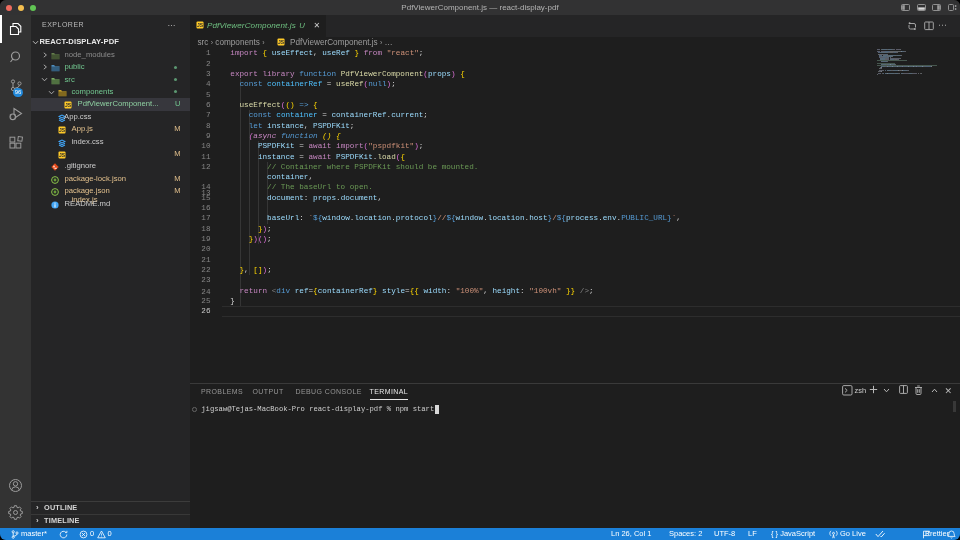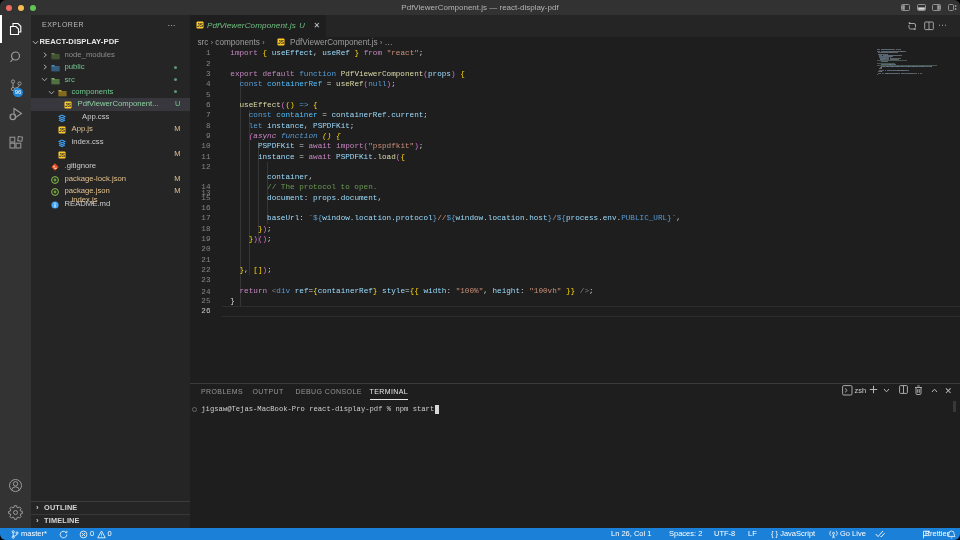--- a/index.html
+++ b/index.html
@@ -188,21 +188,21 @@
 <div class="row" style="top:110.7px;">
       <span style="position:absolute;left:27px;top:1px;width:9px;height:10px;">
         <svg width="8" height="8" viewBox="0 0 8 8" style="position:absolute;top:2.2px;">
           <g fill="none" stroke="#42a5f5" stroke-width="1.1">
             <path d="M1 2.5 L4 1 L7 2.5 L4 4 Z"></path>
             <path d="M1 4.2 L4 5.7 L7 4.2"></path>
             <path d="M1 6 L4 7.5 L7 6"></path>
           </g>
         </svg>
       </span>
-      <span class="lbl" style="left:51px;color:#cccccc;">App.css</span>
+      <span class="lbl" style="left:33px;color:#cccccc;">App.css</span>
     </div>
 <div class="row" style="top:123.1px;">
       <span style="position:absolute;left:27px;top:1px;width:9px;height:10px;">
         <svg width="8" height="8" viewBox="0 0 8 8" style="position:absolute;top:2.2px;">
           <rect x="0.5" y="0.5" width="7" height="7" rx="1" fill="#ffca28"></rect>
           <text x="4" y="6.3" font-size="5" font-family="Liberation Sans" font-weight="bold" fill="#2d2d2d" text-anchor="middle">JS</text>
         </svg>
       </span>
       <span class="lbl" style="left:40.5px;color:#e2c08d;">App.js</span>
       <span class="badge" style="color:#e2c08d;">M</span>
@@ -309,41 +309,42 @@
   <div class="abs" style="left:239.5px;top:79.2px;width:1px;height:227.2px;background:#353535;"></div>
 <div class="abs" style="left:248.7px;top:110.2px;width:1px;height:165.2px;background:#353535;"></div>
 <div class="abs" style="left:257.9px;top:141.1px;width:1px;height:103.3px;background:#353535;"></div>
 <div class="abs" style="left:267.1px;top:161.8px;width:1px;height:62.0px;background:#353535;"></div>
 <div class="abs" style="left:222px;top:305.9px;width:738px;height:1px;background:#2d2d2d;"></div>
 <div class="abs" style="left:222px;top:316.3px;width:738px;height:1px;background:#2d2d2d;"></div>
   <div class="num" style="top:48.2px;color:#858585;">1</div>
 <div class="codeline" style="top:48.2px;"><span class="k">import</span> <span class="g1">{</span> <span class="v">useEffect</span>, <span class="v">useRef</span> <span class="g1">}</span> <span class="k">from</span> <span class="s">"react"</span>;</div>
 <div class="num" style="top:58.5px;color:#858585;">2</div>
 <div class="num" style="top:68.9px;color:#858585;">3</div>
-<div class="codeline" style="top:68.9px;"><span class="k">export</span> <span class="k">default</span> <span class="b">function</span> <span class="fn">PdfViewerComponent</span><span class="g2">(</span><span class="v">props</span><span class="g2">)</span> <span class="g1">{</span></div>
+<div class="codeline" style="top:68.9px;"><span class="k">export</span> <span class="k">library</span> <span class="b">function</span> <span class="fn">PdfViewerComponent</span><span class="g2">(</span><span class="v">props</span><span class="g2">)</span> <span class="g1">{</span></div>
 <div class="num" style="top:79.2px;color:#858585;">4</div>
 <div class="codeline" style="top:79.2px;">  <span class="b">const</span> <span class="cv">containerRef</span> = <span class="fn">useRef</span><span class="g2">(</span><span class="b">null</span><span class="g2">)</span>;</div>
 <div class="num" style="top:89.5px;color:#858585;">5</div>
 <div class="num" style="top:99.8px;color:#858585;">6</div>
 <div class="codeline" style="top:99.8px;">  <span class="fn">useEffect</span><span class="g2">(</span><span class="g1">()</span> <span class="b">=&gt;</span> <span class="g1">{</span></div>
 <div class="num" style="top:110.2px;color:#858585;">7</div>
 <div class="codeline" style="top:110.2px;">    <span class="b">const</span> <span class="cv">container</span> = <span class="v">containerRef</span>.<span class="v">current</span>;</div>
 <div class="num" style="top:120.5px;color:#858585;">8</div>
 <div class="codeline" style="top:120.5px;">    <span class="b">let</span> <span class="v">instance</span>, <span class="v">PSPDFKit</span>;</div>
 <div class="num" style="top:130.8px;color:#858585;">9</div>
 <div class="codeline" style="top:130.8px;font-style:italic;">    <span class="g2">(</span><span class="k">async</span> <span class="b">function</span> <span class="g1">()</span> <span class="g1">{</span></div>
 <div class="num" style="top:141.1px;color:#858585;">10</div>
 <div class="codeline" style="top:141.1px;">      <span class="v">PSPDFKit</span> = <span class="k">await</span> <span class="k">import</span><span class="g2">(</span><span class="s">"pspdfkit"</span><span class="g2">)</span>;</div>
 <div class="num" style="top:151.5px;color:#858585;">11</div>
 <div class="codeline" style="top:151.5px;">      <span class="v">instance</span> = <span class="k">await</span> <span class="v">PSPDFKit</span>.<span class="fn">load</span><span class="g2">(</span><span class="g1">{</span></div>
 <div class="num" style="top:161.8px;color:#858585;">12</div>
+<div class="codeline" style="top:161.8px;"><span class="c">        // Container where PSPDFKit should be mounted.</span></div>
 <div class="num" style="top:172.1px;color:#858585;margin-top:16px;">13</div>
 <div class="codeline" style="top:172.1px;">        <span class="v">container</span>,</div>
 <div class="num" style="top:182.4px;color:#858585;">14</div>
-<div class="codeline" style="top:182.4px;"><span class="c">        // The protocol to open.</span></div>
+<div class="codeline" style="top:182.4px;"><span class="c">        // The baseUrl to open.</span></div>
 <div class="num" style="top:192.8px;color:#858585;">15</div>
 <div class="codeline" style="top:192.8px;">        <span class="v">document</span>: <span class="v">props</span>.<span class="v">document</span>,</div>
 <div class="num" style="top:203.1px;color:#858585;">16</div>
 <div class="num" style="top:213.4px;color:#858585;">17</div>
 <div class="codeline" style="top:213.4px;">        <span class="v">baseUrl</span>: <span class="s">`</span><span class="b">${</span><span class="v">window</span>.<span class="v">location</span>.<span class="v">protocol</span><span class="b">}</span><span class="s">//</span><span class="b">${</span><span class="v">window</span>.<span class="v">location</span>.<span class="v">host</span><span class="b">}</span><span class="s">/</span><span class="b">${</span><span class="v">process</span>.<span class="v">env</span>.<span class="b">PUBLIC_URL</span><span class="b">}</span><span class="s">`</span>,</div>
 <div class="num" style="top:223.7px;color:#858585;">18</div>
 <div class="codeline" style="top:223.7px;">      <span class="g1">}</span><span class="g2">)</span>;</div>
 <div class="num" style="top:234.1px;color:#858585;">19</div>
 <div class="codeline" style="top:234.1px;">    <span class="g1">}</span><span class="g2">)()</span>;</div>
 <div class="num" style="top:244.4px;color:#858585;">20</div>

